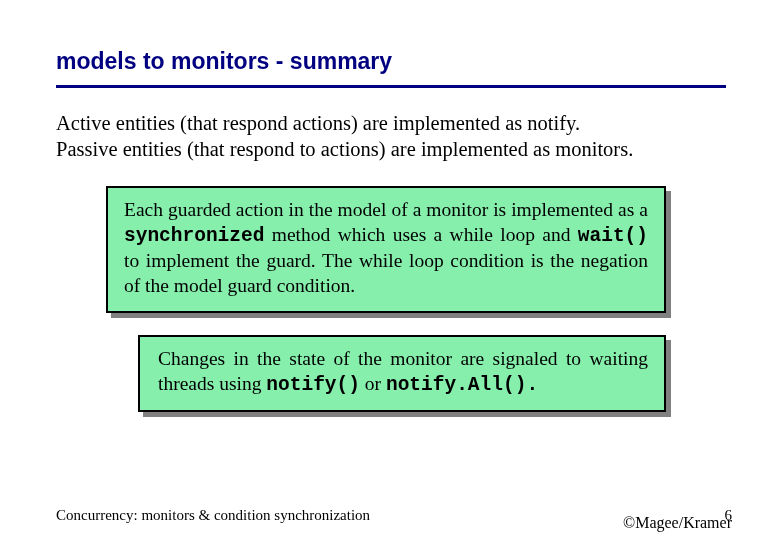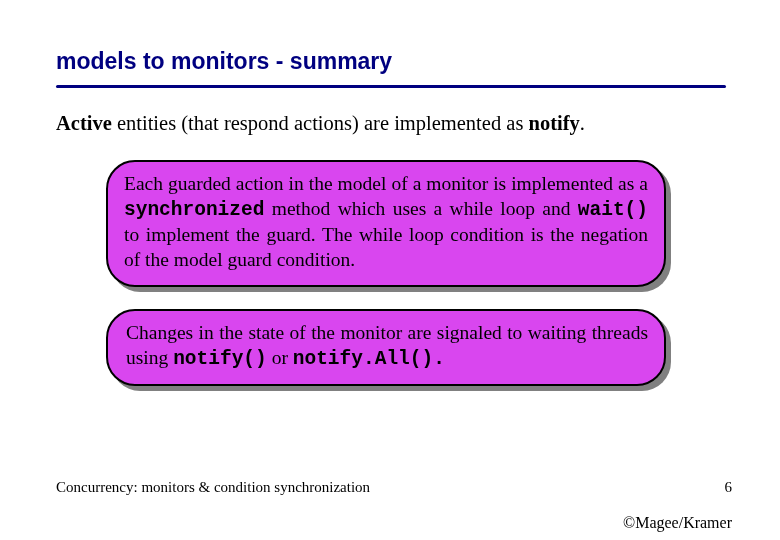--- a/index.html
+++ b/index.html
@@ -1,52 +1,55 @@
 <!DOCTYPE html>
 <html><head>
 <meta charset="utf-8">
 <style>
-  * { margin: 0; padding: 0; box-sizing: border-box; border-radius: 29px; }
+  * { margin: 0; padding: 0; box-sizing: border-box; }
   html, body { width: 780px; height: 540px; background: #fff; font-family: "Times New Roman", Times, serif; color: #000; }
   .slide { position: relative; width: 780px; height: 540px; padding: 48px 48px 0 56px; }
   .title { color: #000080; font-family: Arial, Helvetica, sans-serif; font-weight: bold; font-size: 23px; }
   .rule { margin-top: 10px; height: 3px; background: #000080; width: 670px; }
   .body { margin-top: 22px; font-size: 20.5px; line-height: 1.28; }
   .body p { margin: 0; }
-  .bold { font-weight: bold; }
+  .bold { font-weight: normal; }
   .boxwrap { margin-top: 24px; margin-left: 50px; width: 560px; }
   .box {
-    background: #d946ef;
+    background: #86efac;
     border: 2px solid #000;
     box-shadow: 5px 5px 0 #808080;
     padding: 10px 16px 12px 16px;
     font-size: 19.5px;
     line-height: 1.28;
     text-align: justify;
   }
-  .box.second { margin-top: 22px; padding-left: 18px; }
+  .box.second { margin-top: 22px; padding-left: 18px; margin-left: 32px; }
   .mono { font-family: "Courier New", Courier, monospace; font-weight: bold; }
   .footer {
-    position: absolute; left: 56px; right: 48px; bottom: 44px;
+    position: absolute; left: 56px; right: 48px; bottom: 16px;
     display: flex; justify-content: space-between; align-items: baseline;
     font-size: 15px;
   }
   .credit { position: absolute; right: 48px; bottom: 8px; font-size: 16px; }
 </style>
 </head>
 <body>
 
 <div class="slide">
 
   <div class="title">models to monitors - summary</div>
   <div class="rule"></div>
 
   <div class="body">
     <p>
       <span class="bold">Active</span><span> entities (that respond actions) are implemented as </span><span class="bold">notify</span><span>.</span>
+    </p>
+    <p>
+      <span class="bold">Passive</span><span> entities (that respond to actions) are implemented as </span><span class="bold">monitors</span><span>.</span>
     </p>
   </div>
 
   <div class="boxwrap">
     <div class="box">
       <span>Each guarded action in the model of a monitor is implemented as a </span><span class="mono">synchronized</span><span> method which uses a while loop and </span><span class="mono">wait()</span><span> to implement the guard. The while loop condition is the negation of the model guard condition.</span>
     </div>
 
     <div class="box second">
       <span>Changes in the state of the monitor are signaled to waiting threads using </span><span class="mono">notify()</span><span> or </span><span class="mono">notify.All().</span><span></span>

